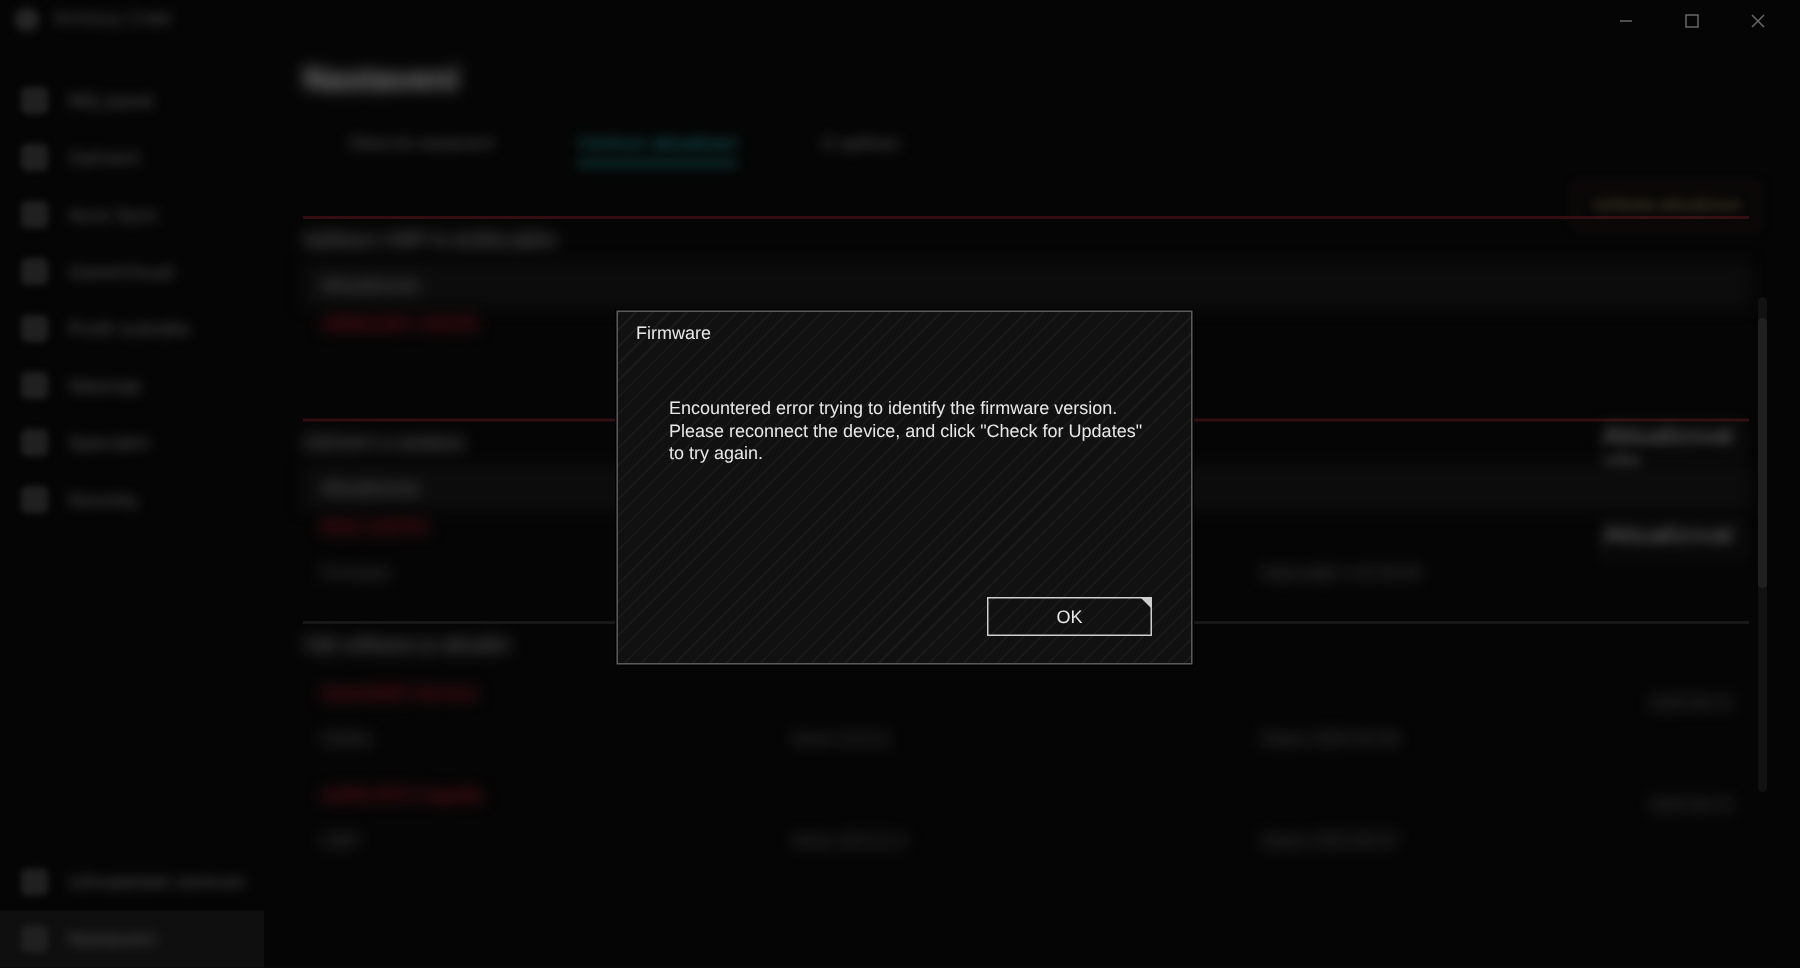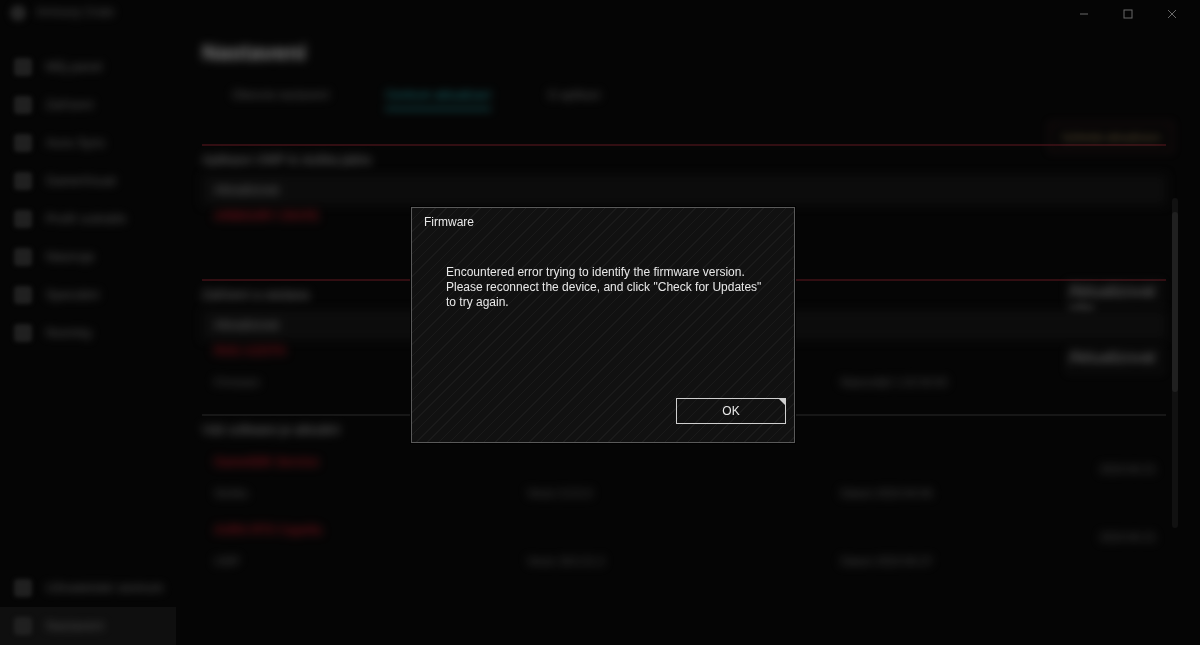--- a/index.html
+++ b/index.html
@@ -212,21 +212,21 @@
     padding: 7px 12px 0 12px;
   }
   .modal-body {
     font-size: 12px;
     color: #e8e8e8;
     line-height: 1.25;
     padding: 36px 30px 0 34px;
   }
   .modal-ok {
     position: absolute;
-    right: 8px; bottom: 18px;
+    right: 26px; bottom: 18px;
     width: 108px; height: 24px;
     border: 1px solid #cfcfcf;
     background: transparent;
     color: #e8e8e8;
     font-size: 12px;
     display: flex; align-items: center; justify-content: center;
     cursor: pointer;
   }
   .modal-ok::before {
     content: "";

